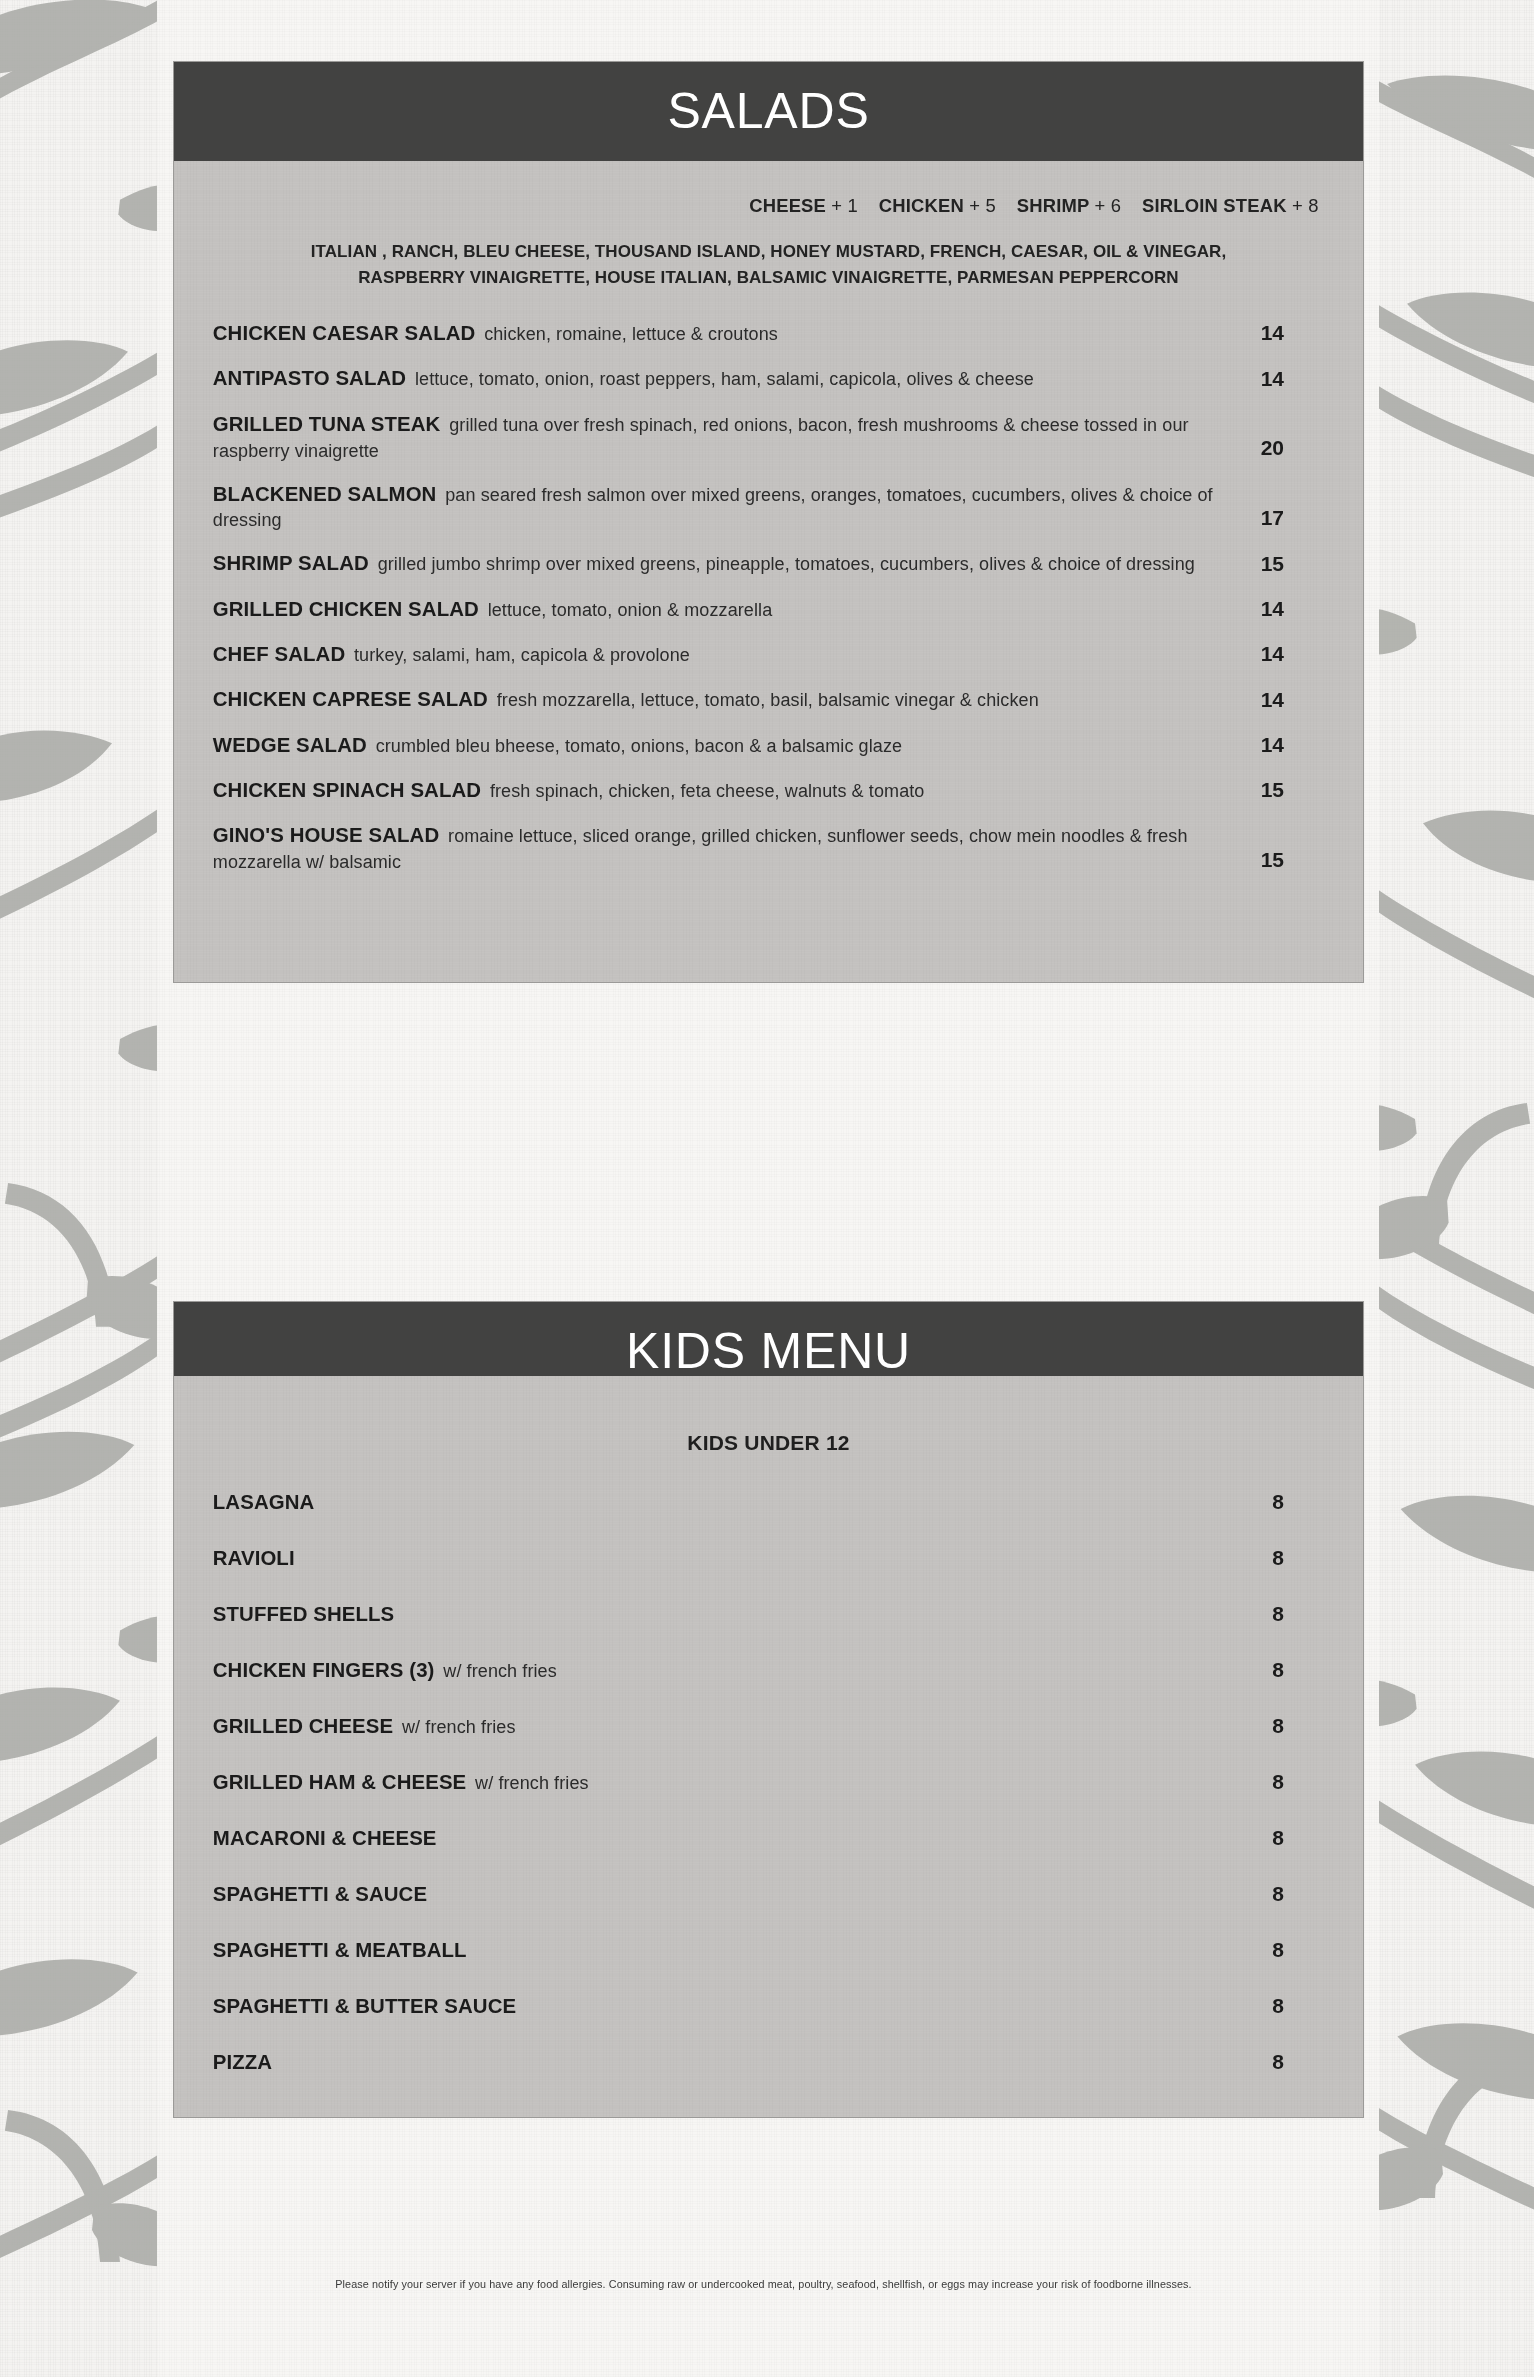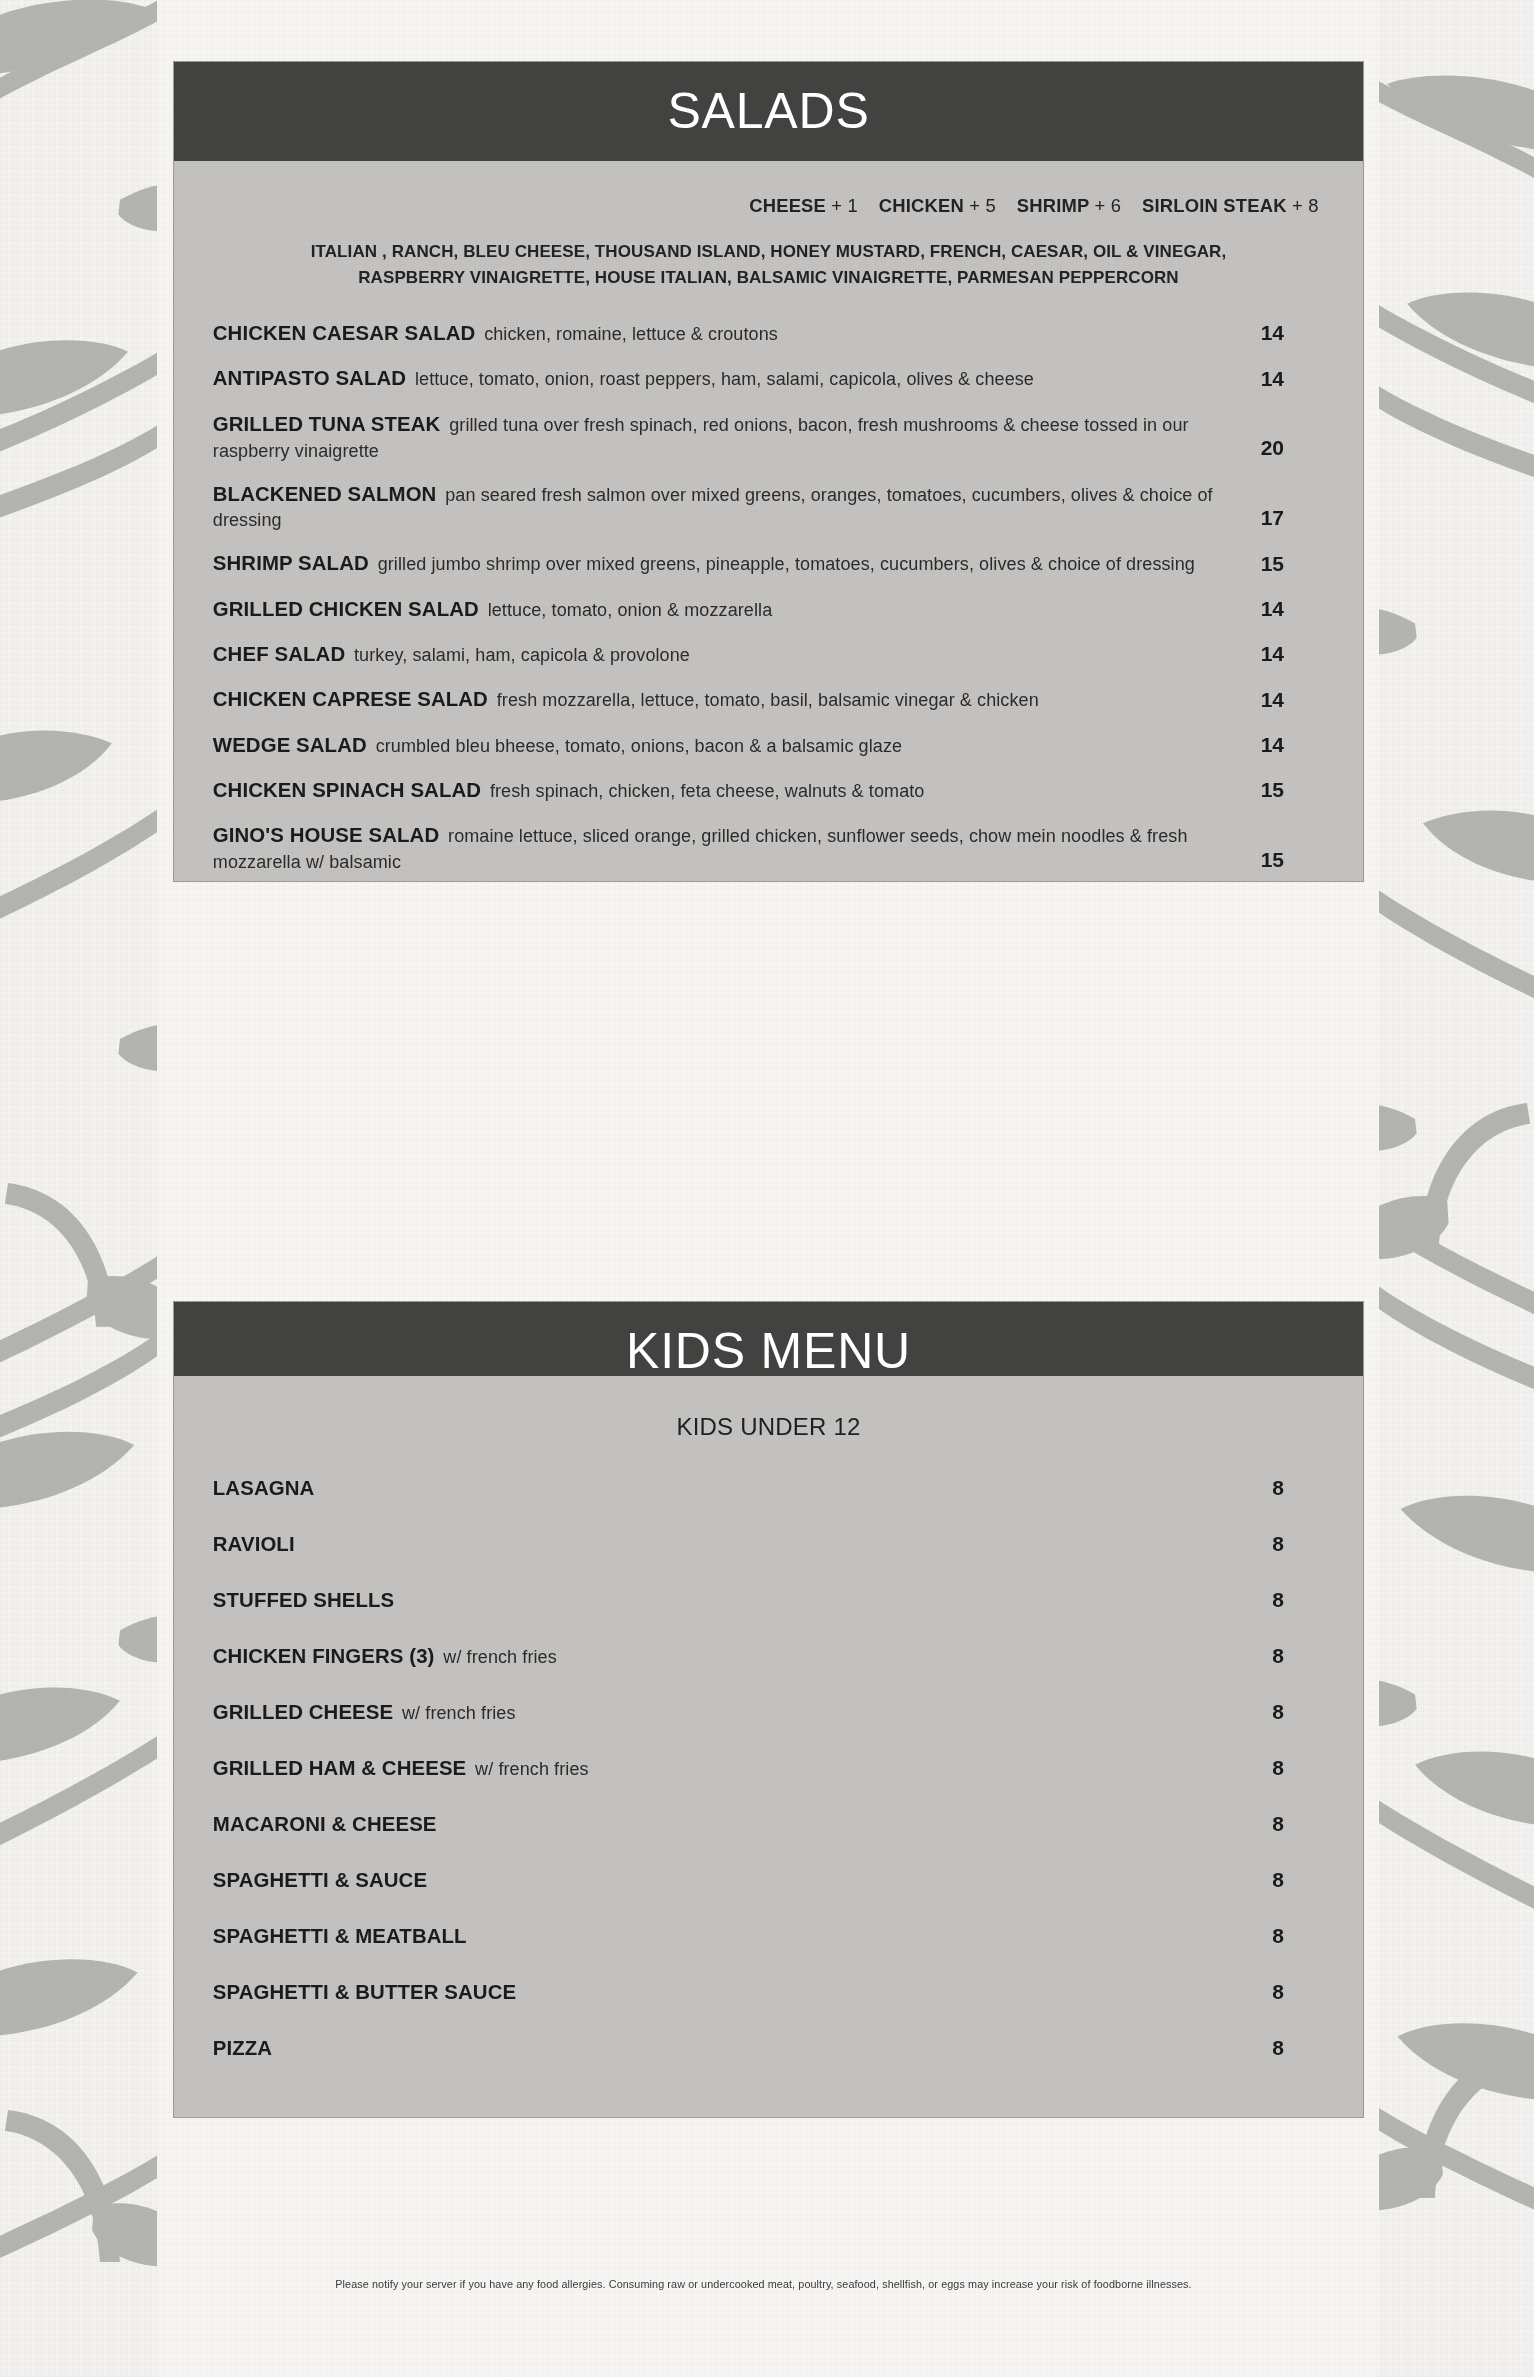--- a/index.html
+++ b/index.html
@@ -90,21 +90,21 @@
     background: #c3c1bf;
     background-image:
       repeating-linear-gradient(90deg,
         rgba(0,0,0,0.016) 0px, rgba(0,0,0,0.016) 0.8px,
         rgba(255,255,255,0) 0.8px, rgba(255,255,255,0) 3.2px),
       repeating-linear-gradient(0deg,
         rgba(255,255,255,0.035) 0px, rgba(255,255,255,0.035) 0.8px,
         rgba(255,255,255,0) 0.8px, rgba(255,255,255,0) 2.4px);
   }
 
-  #card-salads { top: 61px;  height: 821px; }
+  #card-salads { top: 61px;  height: 922px; }
   #card-kids   { top: 1301px; height: 817px; }
 
   .card-header {
     background: #424241;
     color: #ffffff;
     text-align: center;
     letter-spacing: 0.8px;
   }
   #card-salads .card-header { height: 99px; line-height: 99px; }
   #card-kids   .card-header { height: 74px; line-height: 98px; }
@@ -137,25 +137,26 @@
     color: #232323;
     line-height: 1.48;
     letter-spacing: 0.1px;
     padding-top: 22.4px;
     padding-left: 14.4px;
     padding-right: 14.4px;
   }
 
   .kids-sub {
     text-align: center;
-    font-size: 24px;
-    font-weight: normal;
+    font-size: 21px;
+    font-weight: bold;
     color: #1f1f1f;
     letter-spacing: 0.2px;
     padding-top: 37px;
+    margin-top: 18px;
   }
 
   
   .items { padding-top: 12.8px; }
 
   .item {
     position: relative;
     padding: 0 0 0 4.8px;
     margin-top: 17.6px;
   }

